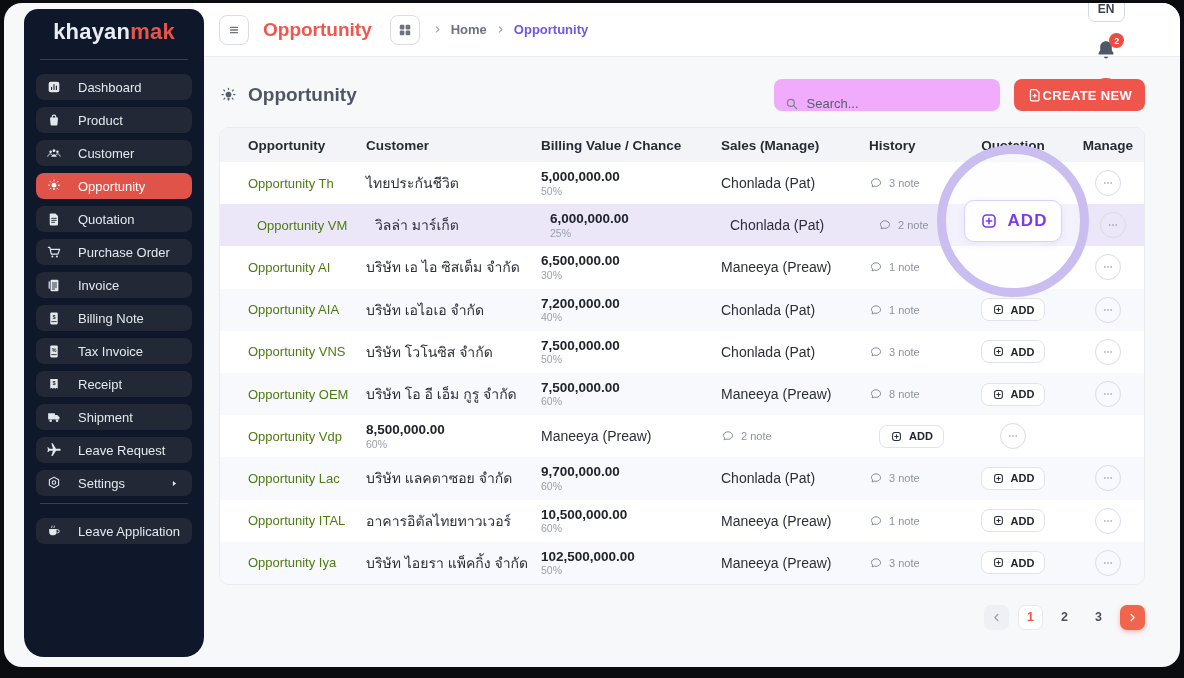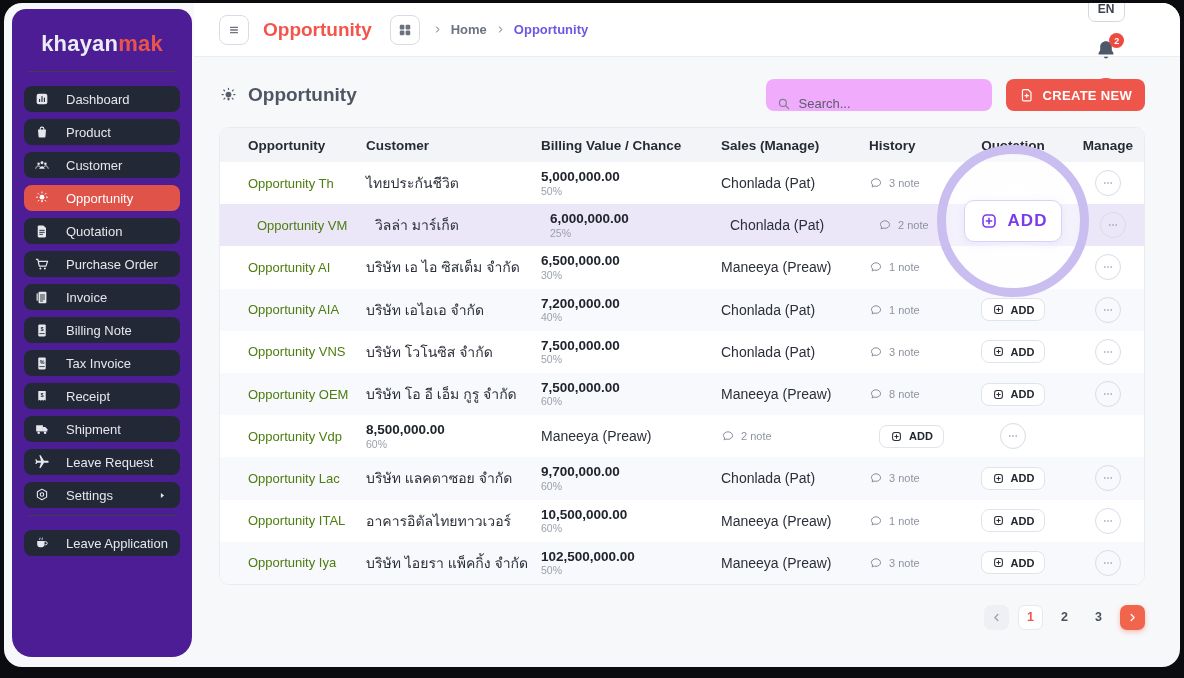--- a/index.html
+++ b/index.html
@@ -3,22 +3,22 @@
 <meta charset="utf-8">
 <style>
   * { margin:0; padding:0; box-sizing:border-box; }
   html,body { width:1184px; height:678px; font-family:"Liberation Sans","DejaVu Sans",sans-serif; }
   body { background:#0b0c10; }
 
   .frame { width:1184px; height:678px; background:#0b0c10; border-radius:22px; padding:3px 4px 11px 4px; }
   .app { position:relative; width:100%; height:100%; background:#f7f8fa; border-radius:18px; overflow:hidden; }
 
   
-  .sidebar { position:absolute; left:8px; top:6px; bottom:10px; width:180px;
-             background:#4c1d95; border-radius:14px 14px 20px 20px; z-index:30; padding:14px 12px; color:#e4e7ec; }
+  .sidebar { position:absolute; left:20px; top:6px; bottom:10px; width:180px;
+             background:#0f172a; border-radius:14px 14px 20px 20px; z-index:30; padding:2px 12px; color:#e4e7ec; }
   .logo { font-size:22px; font-weight:700; letter-spacing:.2px; text-align:center; padding:8px 0 14px; color:#e9edf3; }
   .logo .accent { color:#e8544a; }
   .side-divider { height:1px; background:#39404f; margin:0 4px 14px; }
   .side-item { display:flex; align-items:center; gap:16px; background:#232836; border-radius:8px;
                padding:5px 10px; margin-bottom:7px; font-size:13px; color:#e4e7ec; cursor:pointer; }
   .side-item.active { background:#df5349; color:#ffffff; }
   .side-item .ic { width:16px; height:16px; flex:0 0 16px; }
   .side-item .caret { margin-left:auto; width:11px; height:11px; }
   .ic svg { width:100%; height:100%; display:block; }
 
@@ -47,21 +47,21 @@
   .content { flex:1; padding:22px 35px 0 25px; }
   .toolbar { display:flex; align-items:center; gap:16px; margin-bottom:16px; }
   .page-title { display:flex; align-items:center; gap:10px; font-size:19px; font-weight:700; color:#4f5663; }
   .page-title .ic { width:19px; height:19px; color:#565d6b; }
   .toolbar-right { margin-left:auto; display:flex; align-items:center; gap:14px; }
   .search-box { width:226px; height:32px; background:#f0abfc; border-radius:8px; display:flex; align-items:flex-end; gap:8px; padding:0 10px; }
   .search-box .ic { width:15px; height:15px; color:#7d828e; flex:0 0 15px; }
   .search-box input { border:0; outline:0; background:transparent; font-size:13px; color:#3a404c; width:100%; font-family:inherit; }
   .search-box input::placeholder { color:#585e6a; }
   .create-btn { height:32px; background:#ef564b; border:0; border-radius:8px; color:#fff; font-weight:700; font-size:13px;
-                display:flex; align-items:center; gap:8px; padding:0 13px; letter-spacing:.3px; cursor:pointer; font-family:inherit; }
+                display:flex; align-items:center; padding:0 13px; letter-spacing:.3px; cursor:pointer; font-family:inherit; }
   .create-btn .ic { width:16px; height:16px; }
 
   
   .card { position:relative; background:#fff; border:1px solid #e9ebf1; border-radius:10px; overflow:hidden; }
   .thead, .tr { display:grid; grid-template-columns:118px 175px 180px 148px 85px 118px 1fr; align-items:center; padding-left:28px; }
   .thead { height:34px; background:#f2f4f8; font-size:13.5px; font-weight:700; color:#262b34; }
   .th.center, .td.center { text-align:center; justify-self:stretch; }
   .tr { height:42.2px; background:#fff; font-size:14px; color:#2b2f38; }
   .tr.striped { background:#f8f9fc; }
   .tr.active { background:#ebe7f9;padding-left:37px; }

